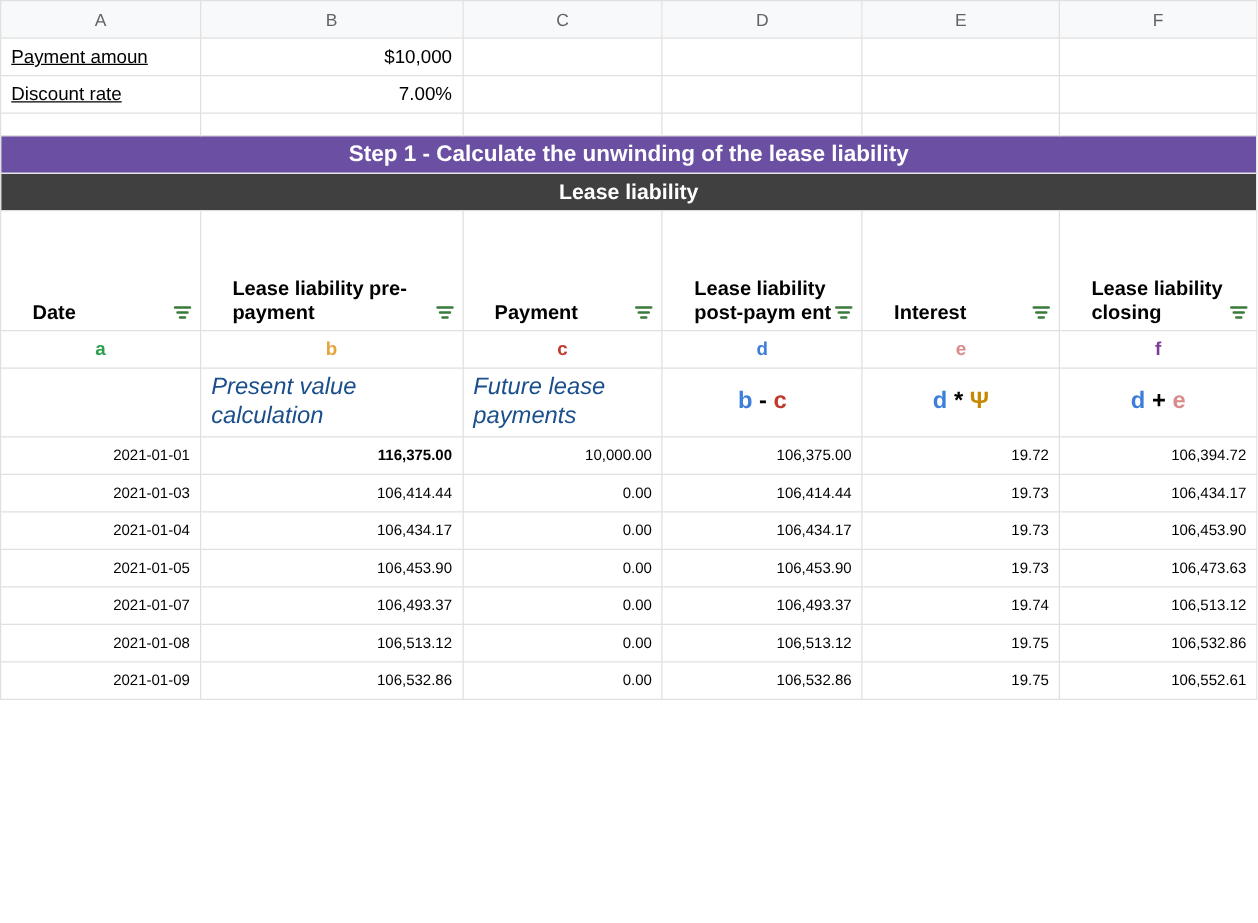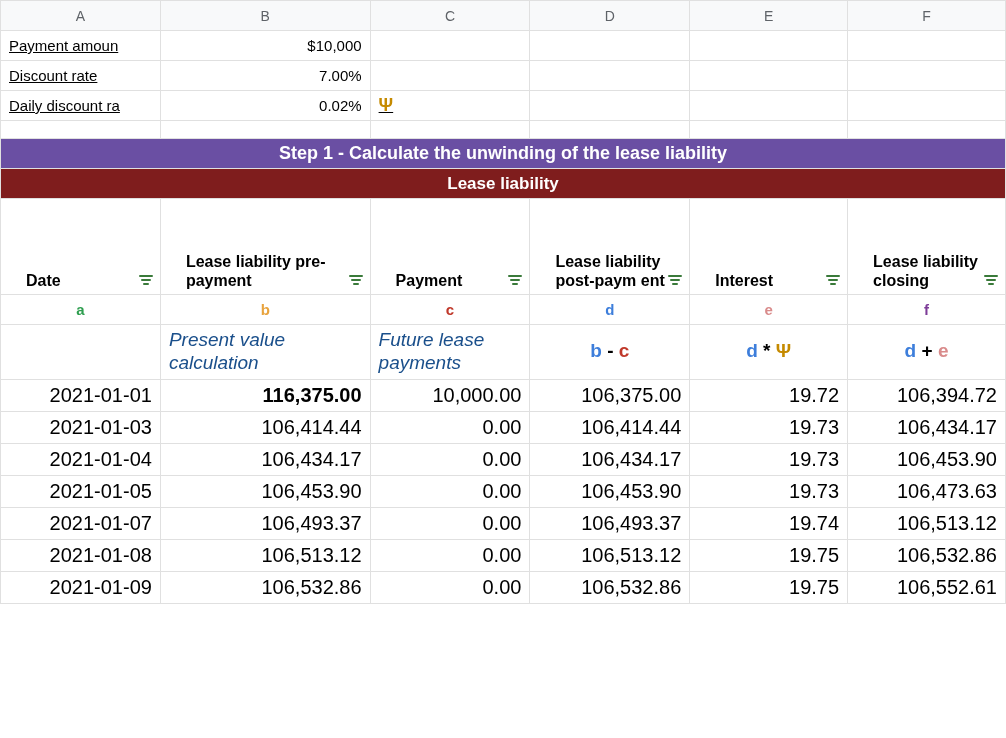--- a/index.html
+++ b/index.html
@@ -43,21 +43,21 @@
   .psi   { color: #c58a00; font-weight: 700; font-size: 18px; }
   .step-banner {
     background: #6a4fa3;
     color: #fff;
     font-weight: 700;
     text-align: center;
     font-size: 18px;
     padding: 6px 0;
   }
   .ll-banner {
-    background: #7f1d1d;
+    background: #404040;
     color: #fff;
     font-weight: 700;
     text-align: center;
     font-size: 17px;
     padding: 4px 0;
   }
   .hdr-row td {
     vertical-align: bottom;
     padding: 6px 8px 4px 25px;
     font-weight: 700;
@@ -92,21 +92,21 @@
     color: #1a4f8b;
     font-size: 19px;
     padding: 4px 8px;
     white-space: normal;
     line-height: 1.2;
     height: 42px;
     vertical-align: middle;
   }
   .formula-row td.center { text-align: center; font-weight:700; font-style: normal; }
   .mix span { font-weight:700; }
-  .data-row td { font-size: 20px; }
+  .data-row td { font-size: 12px; }
   .blank-row td { height: 18px; }
 </style>
 </head>
 <body>
 
 <table class="sheet">
   <colgroup>
     <col class="colA">
       <col class="colB">
       <col class="colC">
@@ -134,28 +134,20 @@
     <td></td>
   </tr>
   <tr>
     <td class="left">Discount rate</td>
     <td class="right">7.00%</td>
     <td></td>
     <td></td>
     <td></td>
     <td></td>
   </tr>
-  <tr>
-    <td class="left">Daily discount ra</td>
-    <td class="right">0.02%</td>
-    <td class="left"><span class="psi">Ψ</span></td>
-    <td></td>
-    <td></td>
-    <td></td>
-  </tr>
 
   <tr class="blank-row">
     <td></td>
         <td></td>
         <td></td>
     <td></td>
         <td></td>
         <td></td>
   </tr>
 

